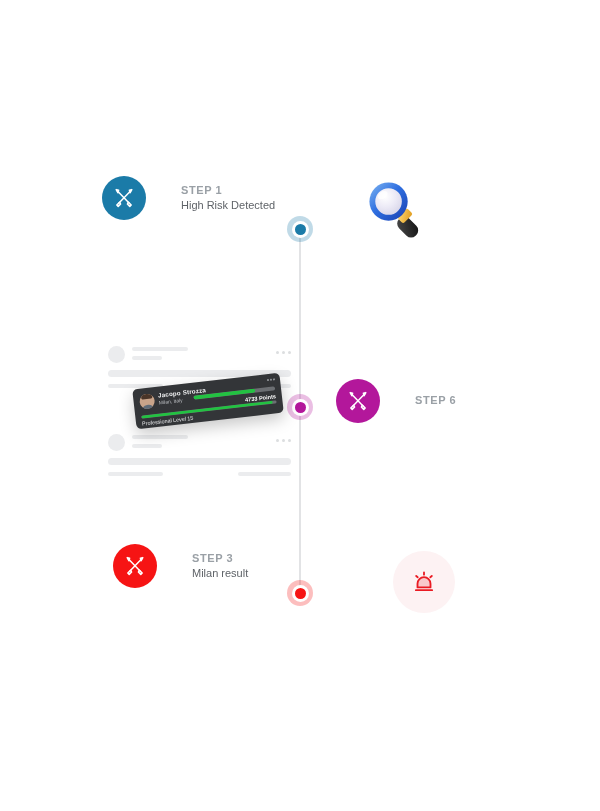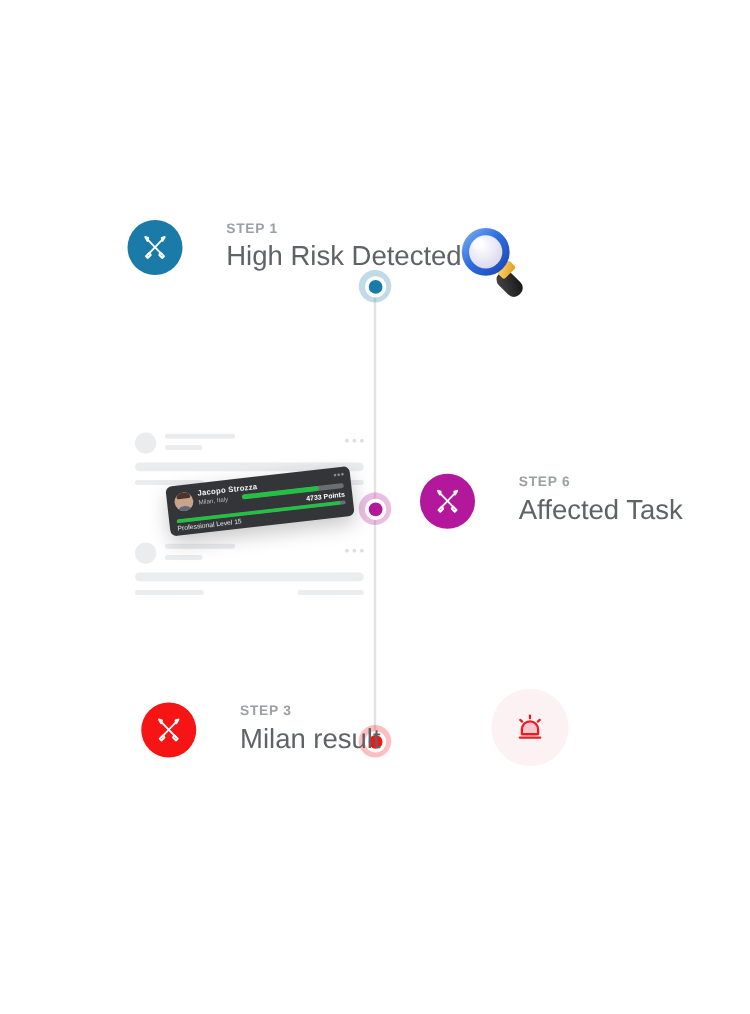--- a/index.html
+++ b/index.html
@@ -90,29 +90,29 @@
     margin-left: 23px;
   }
   .step-kicker {
     font-size: 11px;
     font-weight: bold;
     letter-spacing: 0.6px;
     color: #9aa0a6;
     line-height: 1.25;
   }
   .step-title {
-    font-size: 22px;
+    font-size: 11px;
     color: #5f6368;
     line-height: 1.3;
     white-space: nowrap;
   }
 
   #step-1 { left: 102px; top: 176px; }
   #step-2 { left: 336px; top: 379px; }
-  #step-3 { left: 113px; top: 562px; }
+  #step-3 { left: 113px; top: 544px; }
 
   
   .magnifier {
     position: absolute;
     left: 362px;
     top: 176px;
     width: 68px;
     height: 68px;
   }
   .magnifier svg { width: 68px; height: 68px; display: block; }
@@ -312,21 +312,20 @@
         <path d="M5 4.5 L17.5 17.5"></path>
         <path d="M19 4.5 L6.5 17.5"></path>
         <path d="M4.2 3.6 L6.6 4.3 L5.9 6.7 Z" fill="#ffffff"></path>
         <path d="M19.8 3.6 L17.4 4.3 L18.1 6.7 Z" fill="#ffffff"></path>
         <path d="M16.4 16.2 L19.2 19 L17.8 20.4 L15.4 18 Z"></path>
         <path d="M7.6 16.2 L4.8 19 L6.2 20.4 L8.6 18 Z"></path>
       </svg>
     </div>
     <div class="step-text">
       <span class="step-kicker">STEP 6</span>
-      <span class="step-title">Affected Task</span>
     </div>
   </div>
 
   <div class="step" id="step-3">
     <div class="step-badge" style="background:#F61414;">
       <svg viewBox="0 0 24 24" fill="none" stroke="#ffffff" stroke-width="1.5" stroke-linecap="round" stroke-linejoin="round">
         <path d="M5 4.5 L17.5 17.5"></path>
         <path d="M19 4.5 L6.5 17.5"></path>
         <path d="M4.2 3.6 L6.6 4.3 L5.9 6.7 Z" fill="#ffffff"></path>
         <path d="M19.8 3.6 L17.4 4.3 L18.1 6.7 Z" fill="#ffffff"></path>

